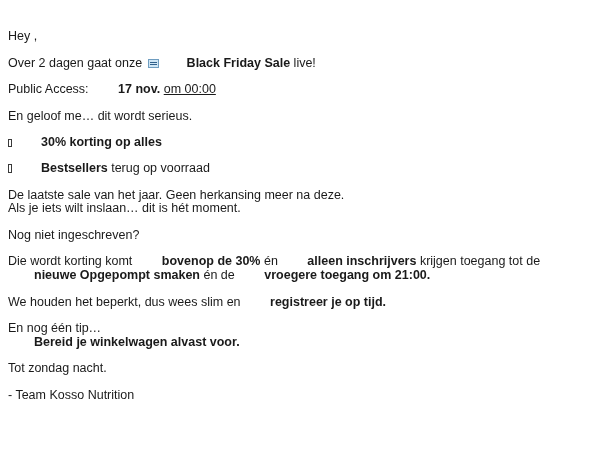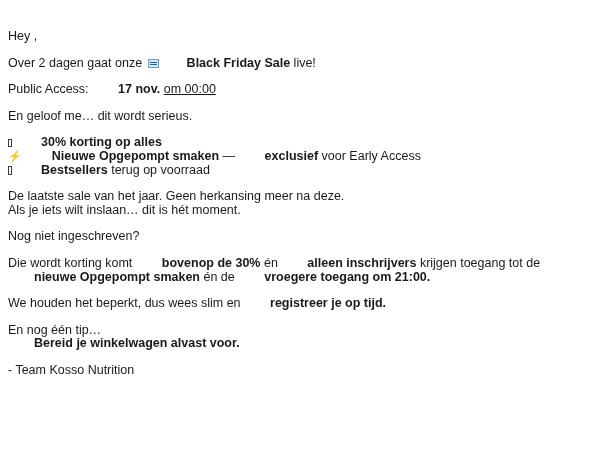--- a/index.html
+++ b/index.html
@@ -78,20 +78,21 @@
   .bolt {
     display: inline-block;
     margin-right: 4px;
     font-size: 11px;
     line-height: 13.6px;
     vertical-align: 0px;
     color: #1a1a1a;
   }
   .bullets .line {
     white-space: nowrap;
+    margin-top: 12px;
   }
   .sig {
     margin: 0;
   }
 </style>
 </head>
 <body>
 
 <div class="email-body">
 
@@ -106,21 +107,20 @@
   <p class="para">
     <span class="line"><span>Public Access: </span><b>17 nov.</b><span> </span><span class="u">om 00:00</span></span>
   </p>
 
   <p class="para">
     <span class="line">En geloof me… dit wordt serieus.</span>
   </p>
 
   <p class="para bullets">
     <span class="line"><span class="tofu"></span><b>30% korting op alles</b><span></span></span>
-    <span class="line"><span class="bolt">⚡</span><b>Nieuwe Opgepompt smaken</b><span> — </span><b>exclusief</b><span> voor Early Access</span></span>
     <span class="line"><span class="tofu"></span><b>Bestsellers</b><span> terug op voorraad</span></span>
   </p>
 
   <p class="para">
     <span class="line">De laatste sale van het jaar. Geen herkansing meer na deze.</span>
     <span class="line">Als je iets wilt inslaan… dit is hét moment.</span>
   </p>
 
   <p class="para">
     <span class="line">Nog niet ingeschreven?</span>
@@ -130,18 +130,21 @@
 
   <p class="para">
     <span class="line"><span>We houden het beperkt, dus wees slim en </span><b>registreer je op tijd.</b></span>
   </p>
 
   <p class="para">
     <span class="line">En nog één tip…</span>
     <span class="line b">Bereid je winkelwagen alvast voor.</span>
   </p>
 
+  <p class="para">
+    <span class="line">Tot zondag nacht.</span>
+  </p>
 
   <p class="para sig">
     <span class="line">- Team Kosso Nutrition</span>
   </p>
 
 </div>
 
 </body></html>

